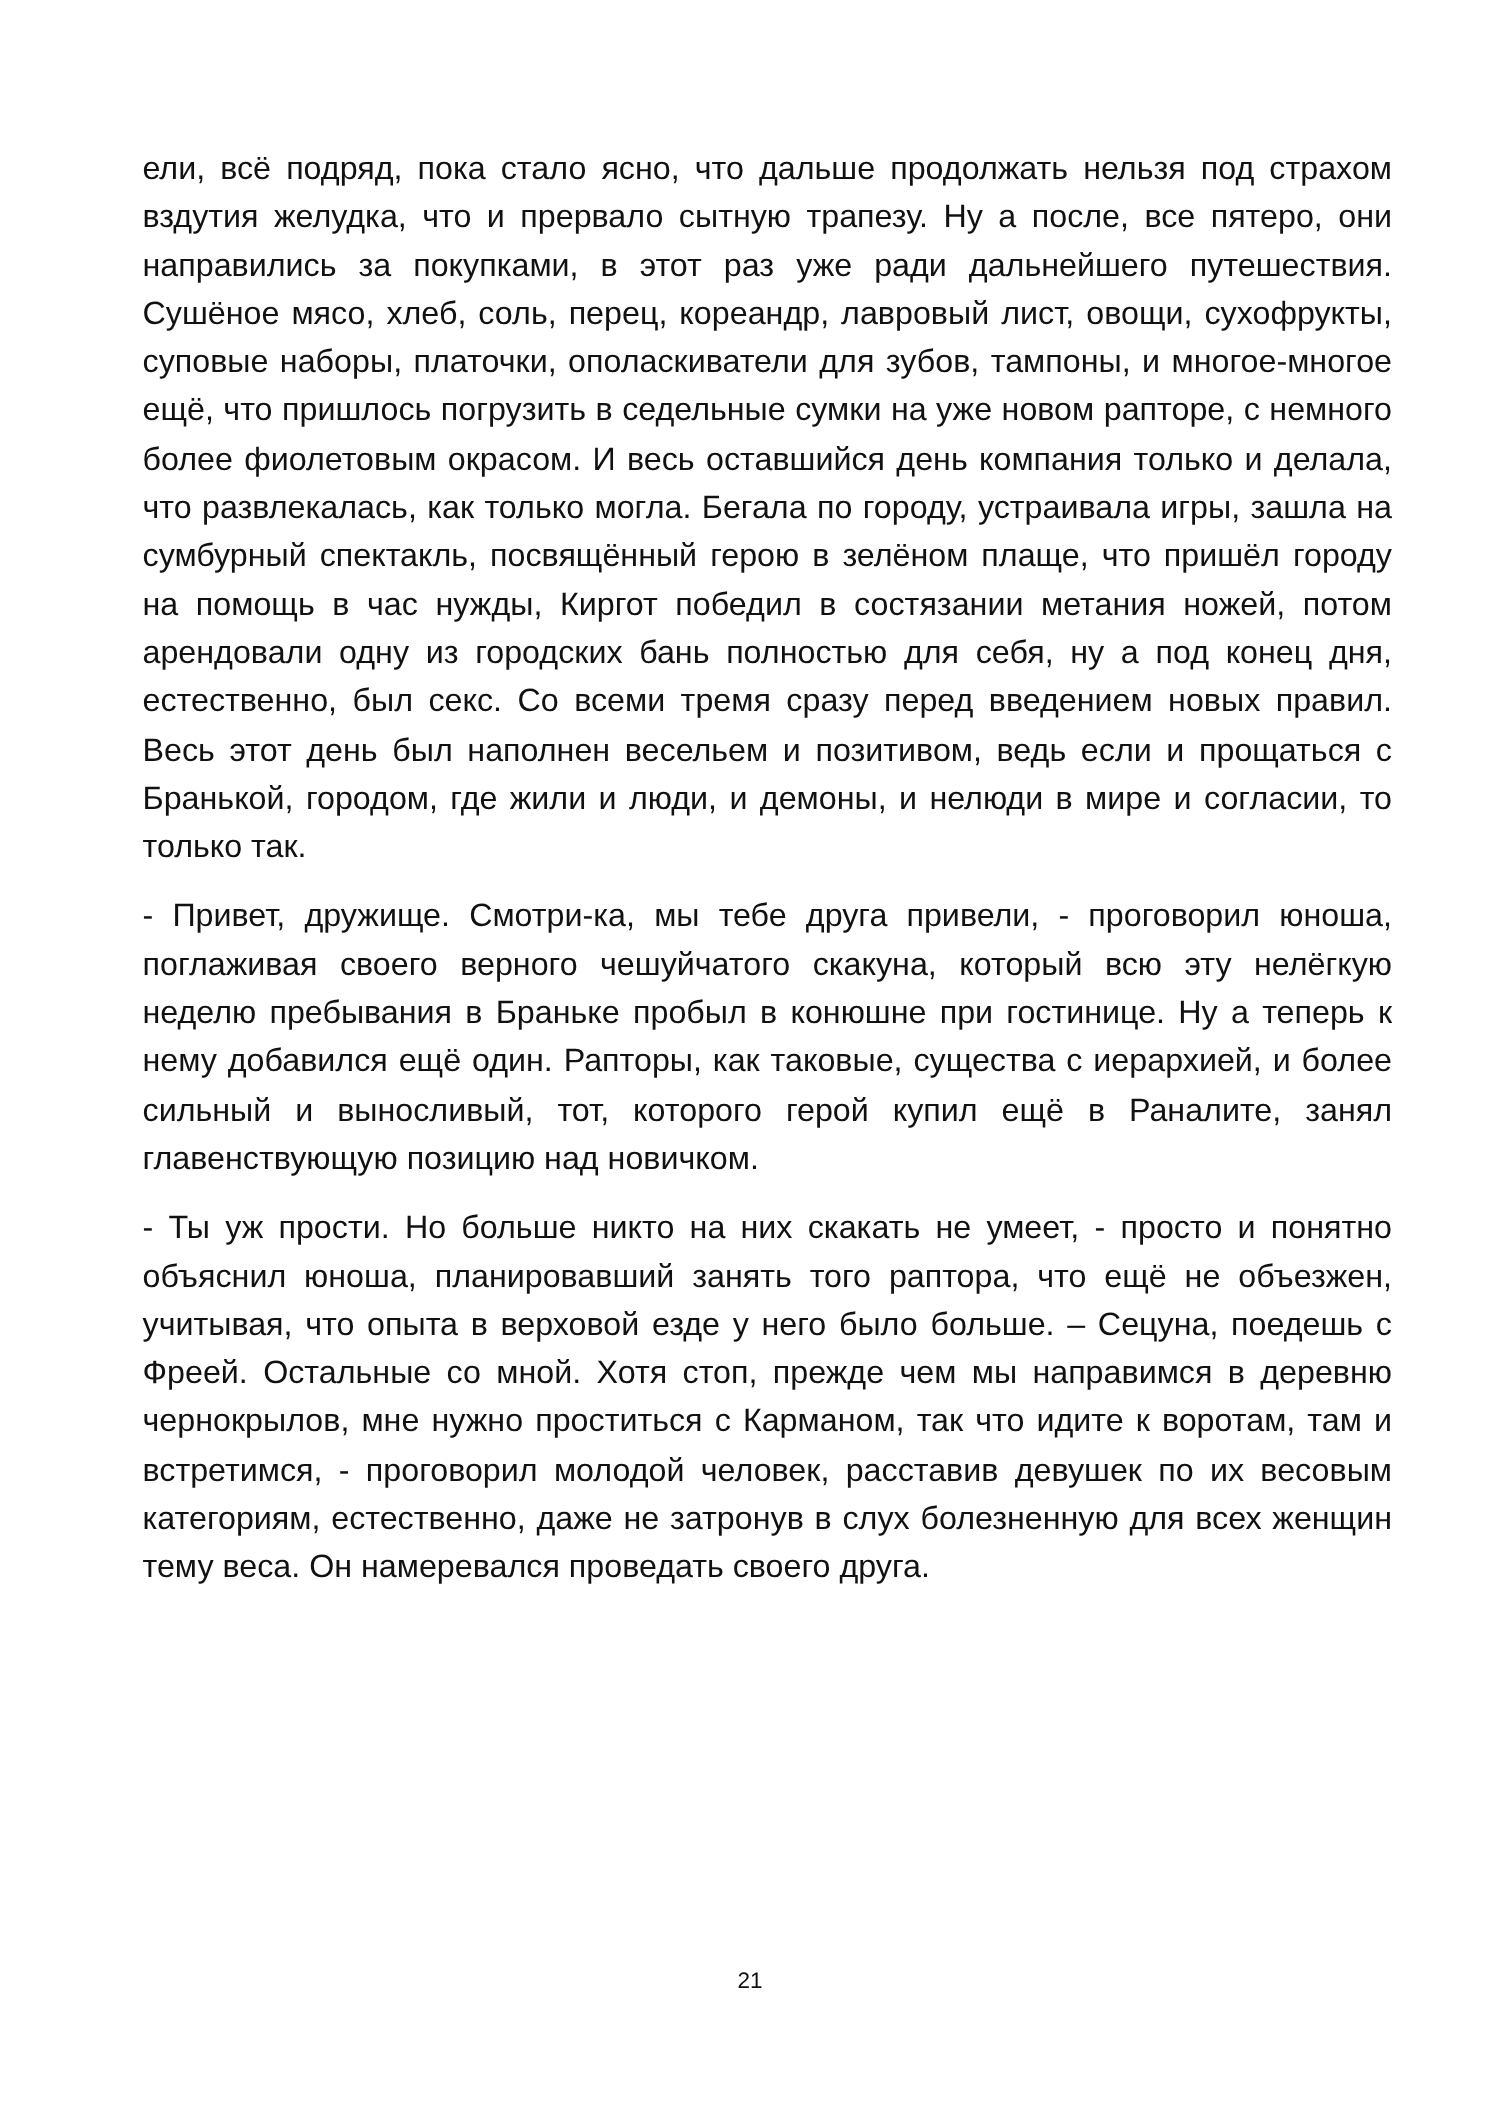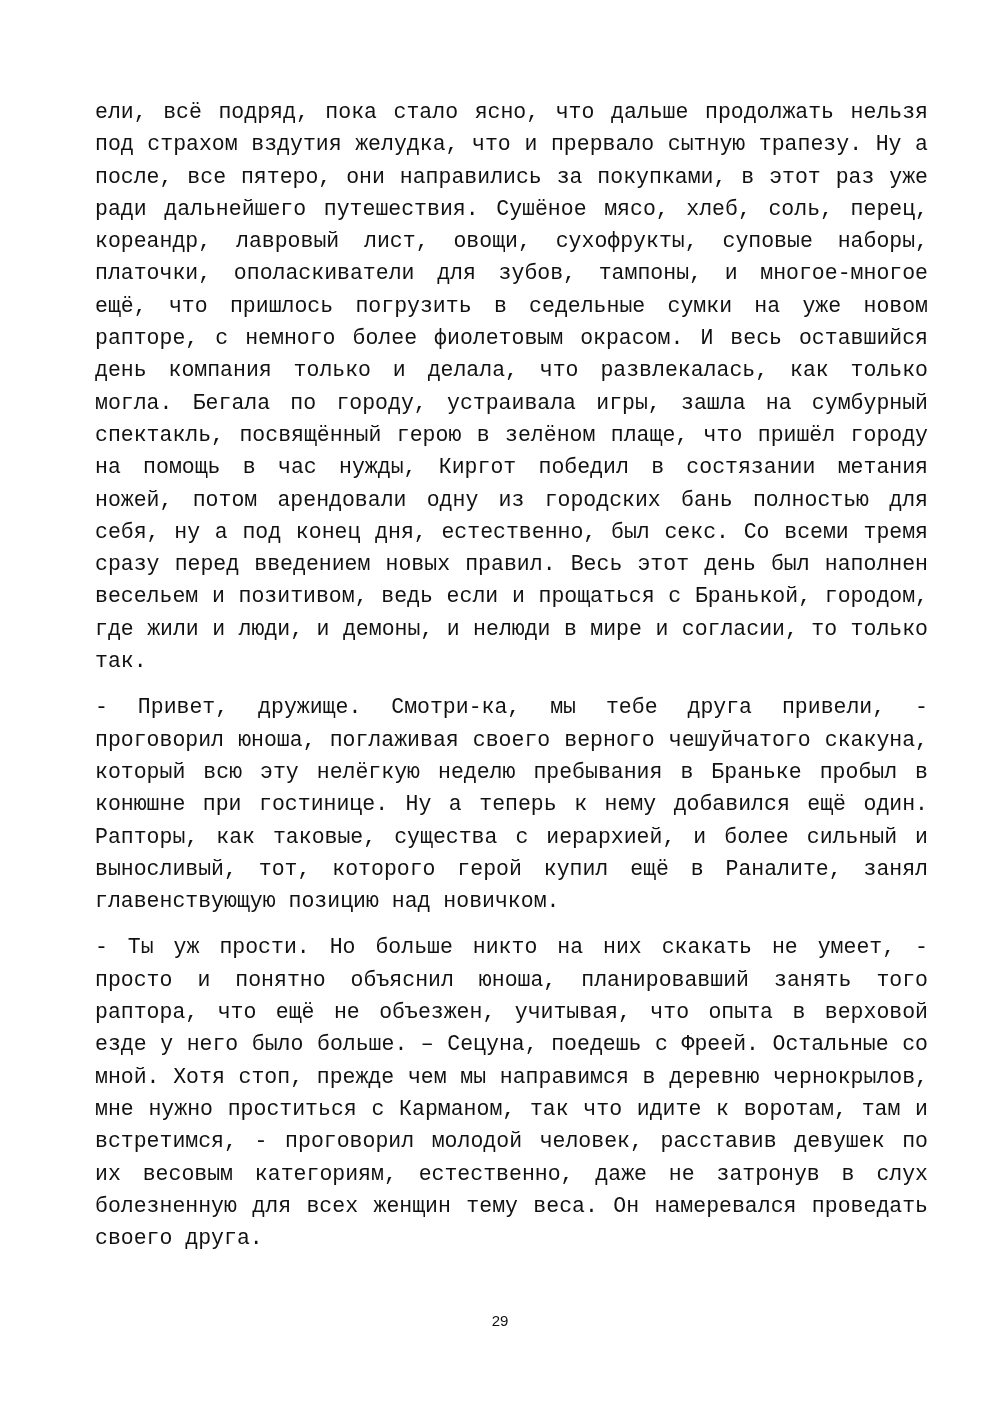--- a/index.html
+++ b/index.html
@@ -1,28 +1,28 @@
 <!DOCTYPE html>
 <html><head>
 <meta charset="utf-8">
 <style>
   html, body { margin: 0; padding: 0; background: #ffffff; }
   body { width: 1000px; height: 1414px; position: relative; overflow: hidden; }
   .page {
     position: absolute; left: 95px; top: 96px; width: 833px;
-    font-family: Liberation Mono, monospace; font-size: 21.5px; line-height: 32.3px;
+    font-family: Liberation Sans, sans-serif; font-size: 21.5px; line-height: 32.3px;
     color: #111111; text-align: justify;
   }
   .para { margin: 0 0 14px 0; }
   .pnum {
     position: absolute; left: 0; right: 0; top: 1312px; text-align: center;
     font-family: "Liberation Sans", sans-serif; font-size: 15px; color: #111;
   }
 </style>
 </head>
 <body>
 
 <div class="page">
   <p class="para">ели, всё подряд, пока стало ясно, что дальше продолжать нельзя под страхом вздутия желудка, что и прервало сытную трапезу. Ну а после, все пятеро, они направились за покупками, в этот раз уже ради дальнейшего путешествия. Сушёное мясо, хлеб, соль, перец, кореандр, лавровый лист, овощи, сухофрукты, суповые наборы, платочки, ополаскиватели для зубов, тампоны, и многое-многое ещё, что пришлось погрузить в седельные сумки на уже новом рапторе, с немного более фиолетовым окрасом. И весь оставшийся день компания только и делала, что развлекалась, как только могла. Бегала по городу, устраивала игры, зашла на сумбурный спектакль, посвящённый герою в зелёном плаще, что пришёл городу на помощь в час нужды, Киргот победил в состязании метания ножей, потом арендовали одну из городских бань полностью для себя, ну а под конец дня, естественно, был секс. Со всеми тремя сразу перед введением новых правил. Весь этот день был наполнен весельем и позитивом, ведь если и прощаться с Бранькой, городом, где жили и люди, и демоны, и нелюди в мире и согласии, то только так.</p>
   <p class="para">- Привет, дружище. Смотри-ка, мы тебе друга привели, - проговорил юноша, поглаживая своего верного чешуйчатого скакуна, который всю эту нелёгкую неделю пребывания в Браньке пробыл в конюшне при гостинице. Ну а теперь к нему добавился ещё один. Рапторы, как таковые, существа с иерархией, и более сильный и выносливый, тот, которого герой купил ещё в Раналите, занял главенствующую позицию над новичком.</p>
   <p class="para">- Ты уж прости. Но больше никто на них скакать не умеет, - просто и понятно объяснил юноша, планировавший занять того раптора, что ещё не объезжен, учитывая, что опыта в верховой езде у него было больше. – Сецуна, поедешь с Фреей. Остальные со мной. Хотя стоп, прежде чем мы направимся в деревню чернокрылов, мне нужно проститься с Карманом, так что идите к воротам, там и встретимся, - проговорил молодой человек, расставив девушек по их весовым категориям, естественно, даже не затронув в слух болезненную для всех женщин тему веса. Он намеревался проведать своего друга.</p>
 </div>
-<div class="pnum">29</div>
+<div class="pnum">21</div>
 
 </body></html>

